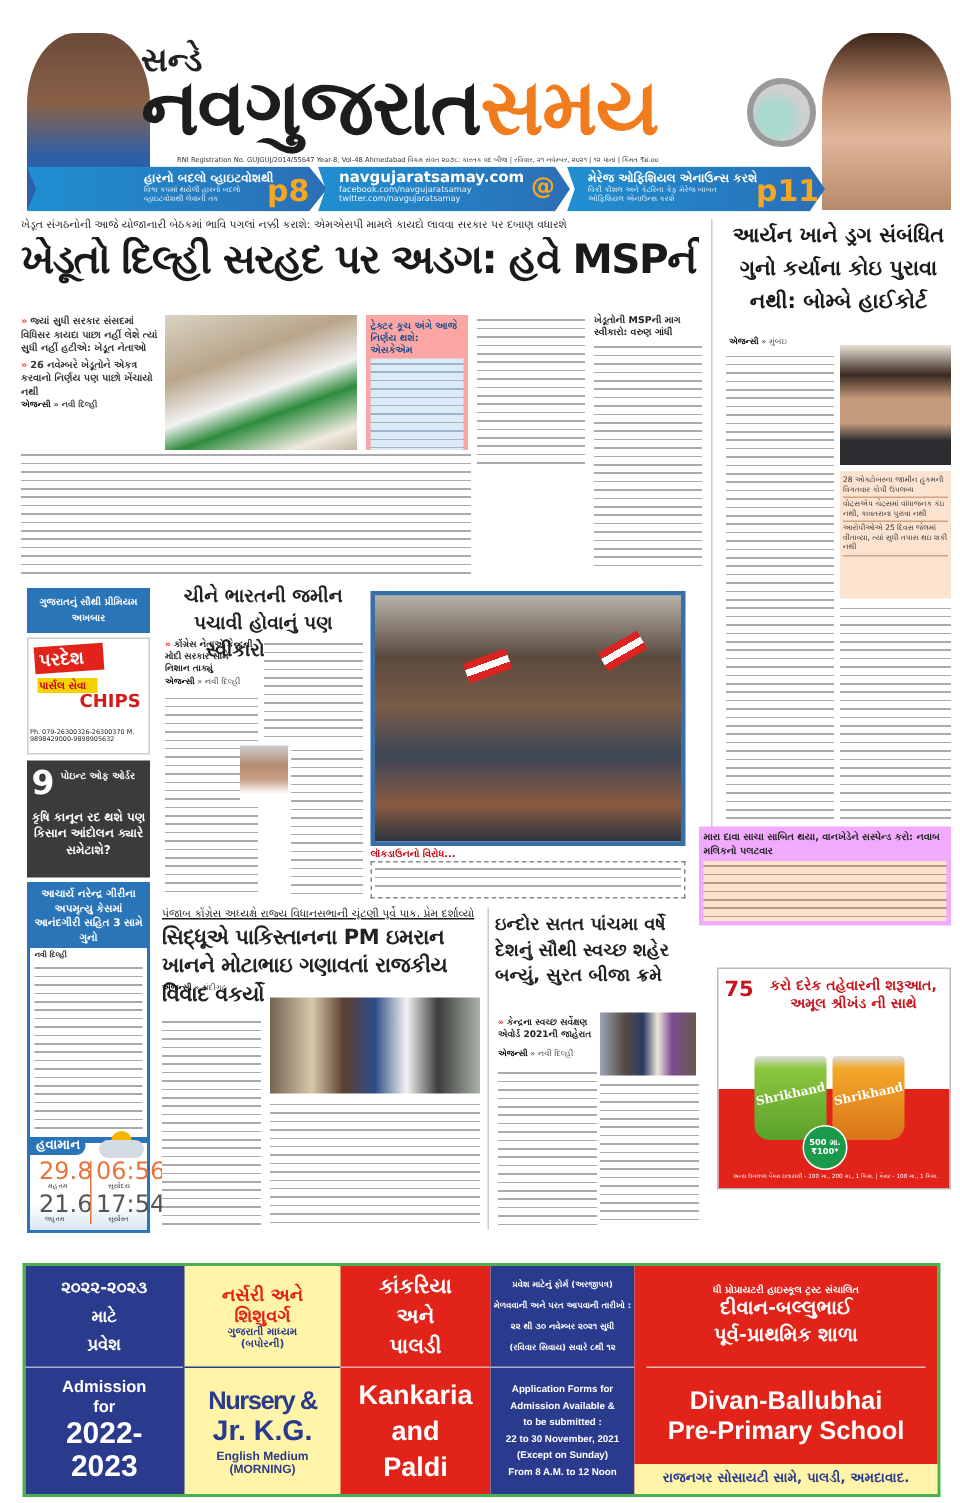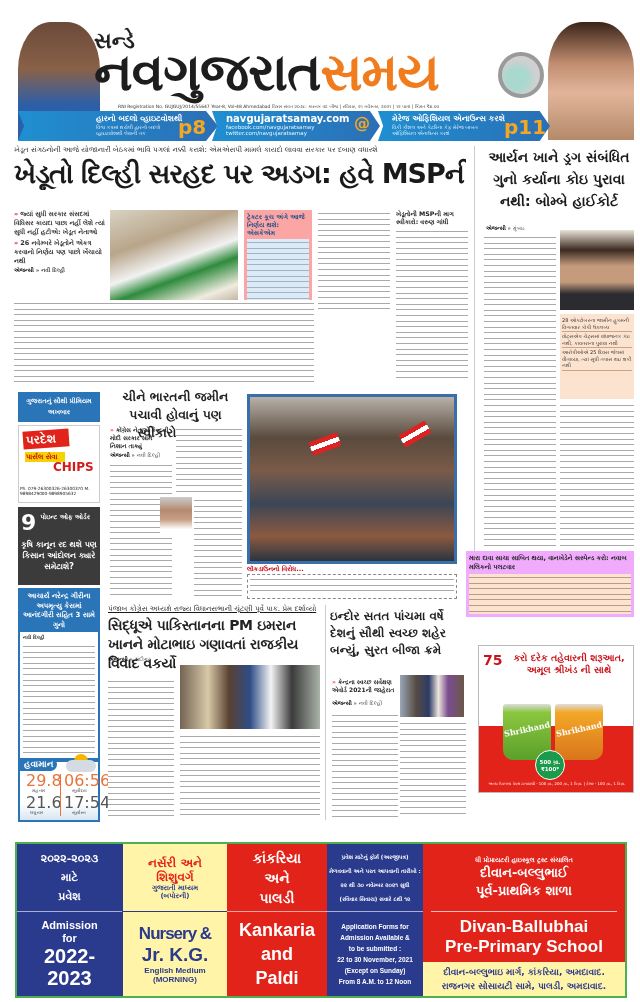--- a/index.html
+++ b/index.html
@@ -295,17 +295,16 @@
     <div style="flex:0 0 68px;border-bottom:1px solid rgba(255,255,255,.7);margin:0 8px;display:flex;flex-direction:column;justify-content:center">
       <div class="g" style="font-size:6.5px">ધી પ્રોપ્રાયટરી હાઇસ્કૂલ ટ્રસ્ટ સંચાલિત</div>
       <div class="g" style="font-size:13px;line-height:18px">દીવાન-બલ્લુભાઈ</div>
       <div class="g" style="font-size:13px;line-height:18px">પૂર્વ-પ્રાથમિક શાળા</div>
     </div>
     <div style="flex:1;display:flex;flex-direction:column;justify-content:center">
       <div class="g" style="font:bold 17px 'Liberation Sans',sans-serif;line-height:20px">Divan-Ballubhai</div>
       <div class="g" style="font:bold 17px 'Liberation Sans',sans-serif;line-height:20px">Pre-Primary School</div>
     </div>
     <div class="addr">
-      <div>દીવાન-બલ્લુભાઇ માર્ગ, કાંકરિયા, અમદાવાદ.</div>
         <div>રાજનગર સોસાયટી સામે, પાલડી, અમદાવાદ.</div>
     </div>
   </div>
 </div>
 
 </body></html>

